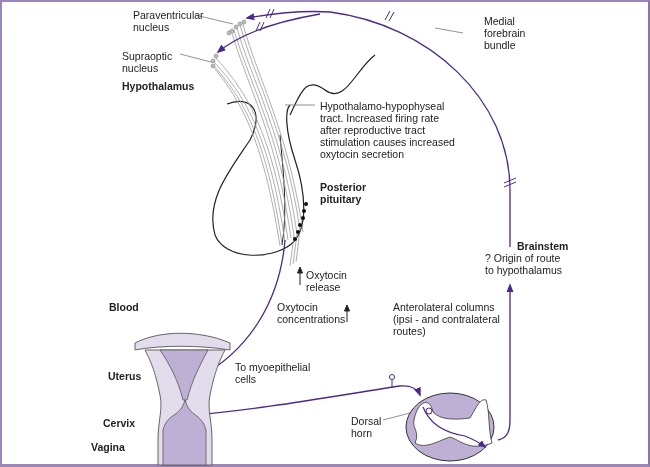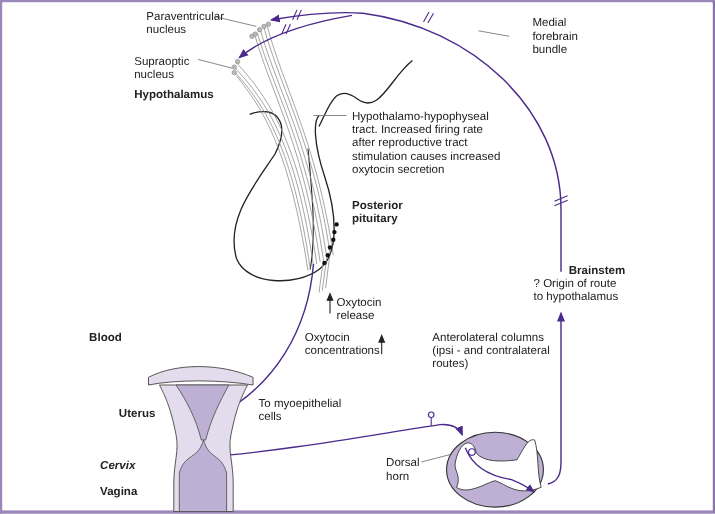--- a/index.html
+++ b/index.html
@@ -124,25 +124,25 @@
 after reproductive tract
 stimulation causes increased
 oxytocin secretion</div>
 <div class="lbl bold" style="left:320px;top:181px;">Posterior
 pituitary</div>
 <div class="lbl bold" style="left:485px;top:240px;padding-left:32px;">Brainstem</div>
 <div class="lbl" style="left:485px;top:252px;">? Origin of route
 to hypothalamus</div>
 <div class="lbl" style="left:306px;top:269px;">Oxytocin
 release</div>
-<div class="lbl bold" style="left:81px;top:301px;text-align:right;">Blood</div>
+<div class="lbl bold" style="left:109px;top:301px;text-align:right;">Blood</div>
 <div class="lbl" style="left:277px;top:301px;">Oxytocin
 concentrations</div>
 <div class="lbl" style="left:393px;top:301px;">Anterolateral columns
 (ipsi - and contralateral
 routes)</div>
 <div class="lbl bold" style="left:91px;top:370px;padding-left:17px;">Uterus</div>
 <div class="lbl" style="left:235px;top:361px;">To myoepithelial
 cells</div>
-<div class="lbl bold" style="left:91px;top:417px;font-style:italic;">Cervix</div>
+<div class="lbl bold" style="left:103px;top:417px;">Cervix</div>
 <div class="lbl" style="left:351px;top:415px;">Dorsal
 horn</div>
 <div class="lbl bold" style="left:91px;top:441px;">Vagina</div>
 
 </body></html>

